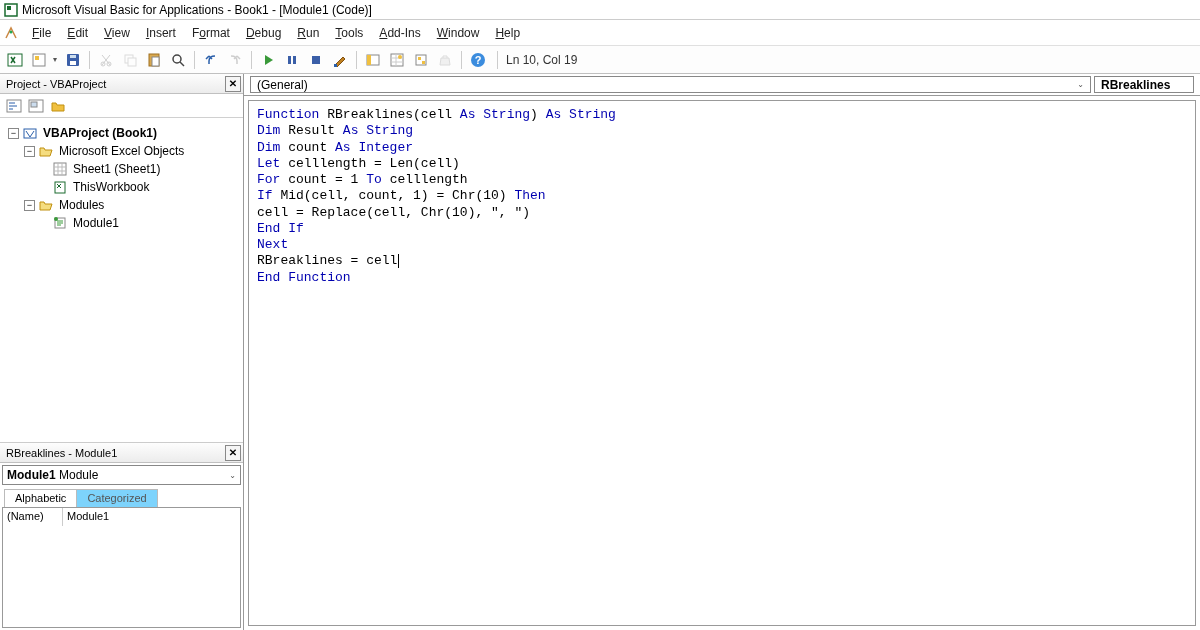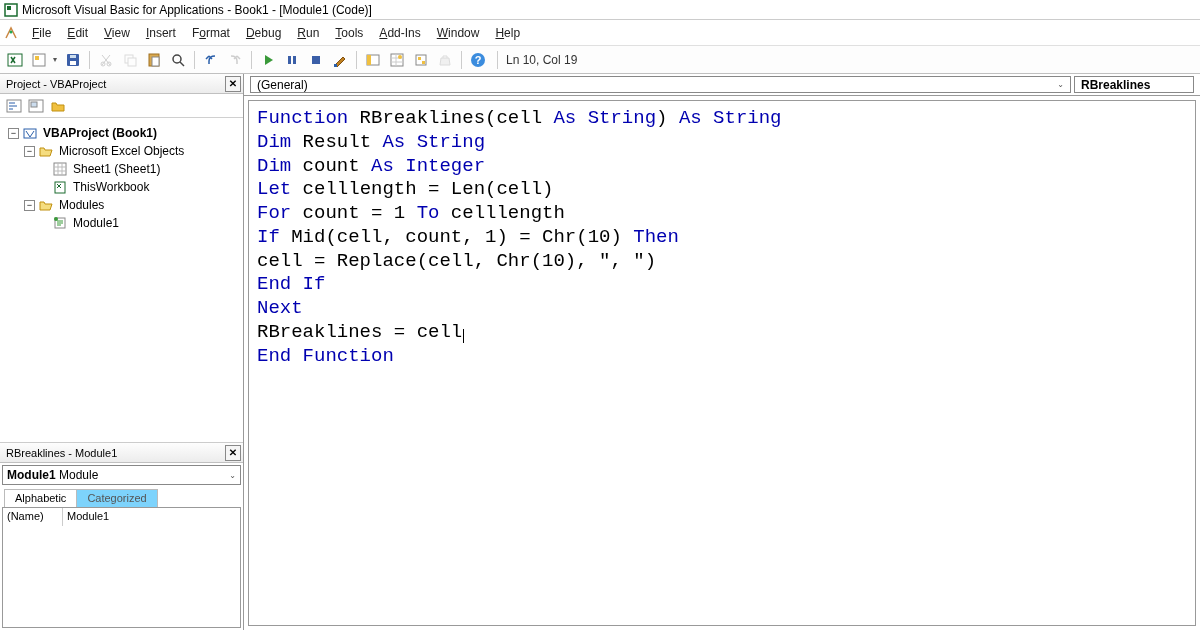--- a/index.html
+++ b/index.html
@@ -33,22 +33,22 @@
 .tabs { display:flex; height:20px; padding:2px 4px 0 4px; background:#fff; }
 .tab { padding:2px 10px 0 10px; border:1px solid #bbb; border-bottom:none; background:#fff; font-size:11px; margin-right:-1px; cursor:pointer; }
 .tab.inactive { background:#7dd3fc; color:#555; }
 .prop-grid { flex:1; background:#fff; border:1px solid #999; margin:0 2px 2px 2px; font-size:11px; }
 .prop-row { display:flex; height:18px; }
 .prop-k { width:60px; padding:2px 4px; border-right:1px solid #ccc; }
 .prop-v { flex:1; padding:2px 4px; }
 .right { flex:1; display:flex; flex-direction:column; background:#fff; }
 .code-hdr { height:22px; display:flex; border-bottom:1px solid #999; }
 .combo-l { flex:1; border:1px solid #888; margin:2px 3px 2px 6px; display:flex; align-items:center; justify-content:space-between; padding:0 6px; font-size:12px; background:#fff; }
-.combo-r { width:120px; border:1px solid #888; margin:2px 6px 2px 0; display:flex; align-items:center; justify-content:space-between; padding:0 6px; font-size:12px; font-weight:bold; background:#fff; }
-.code { flex:1; background:#fff; border:1px solid #999; margin:4px; padding:6px 8px; font-family:"Courier New",monospace; font-size:19px; line-height:1.25; overflow:auto; }
+.combo-r { width:100px; border:1px solid #888; margin:2px 6px 2px 0; display:flex; align-items:center; justify-content:space-between; padding:0 6px; font-size:12px; font-weight:bold; background:#fff; }
+.code { flex:1; background:#fff; border:1px solid #999; margin:4px; padding:6px 8px; font-family:"Courier New",monospace; font-size:13px; line-height:1.25; overflow:auto; }
 .kw { color:#0000b0; }
 .cursor { display:inline-block; width:1px; height:14px; background:#000; vertical-align:text-bottom; margin-left:1px; }
 .chev { font-size:8px; color:#555; }
 </style>
 </head>
 <body>
 
 <div class="titlebar">
   <svg width="14" height="14">
       <rect x="1" y="1" width="12" height="12" fill="none" stroke="#1a6b2f" stroke-width="1.5"></rect>

